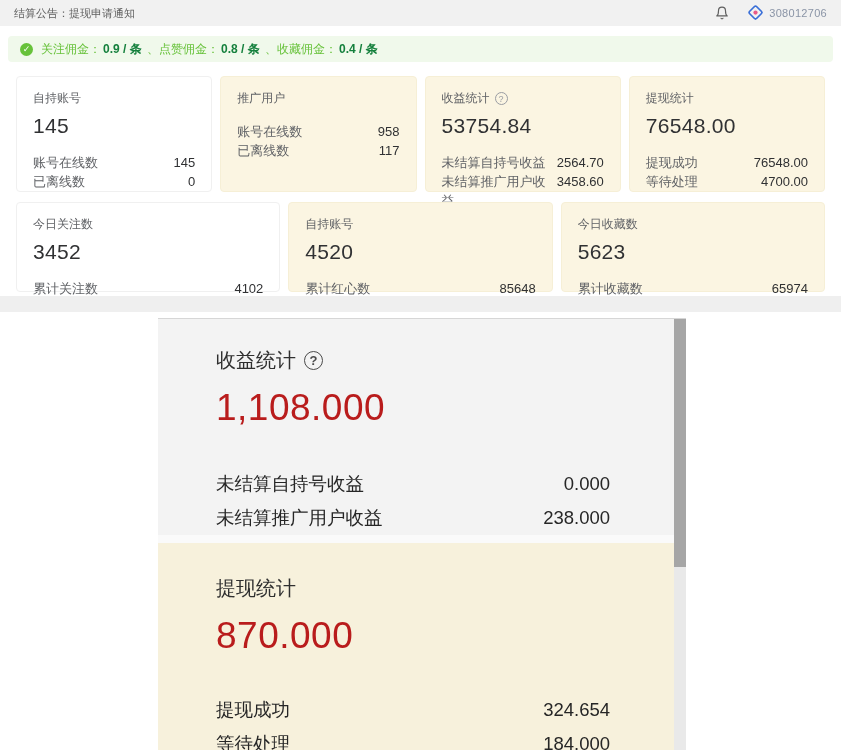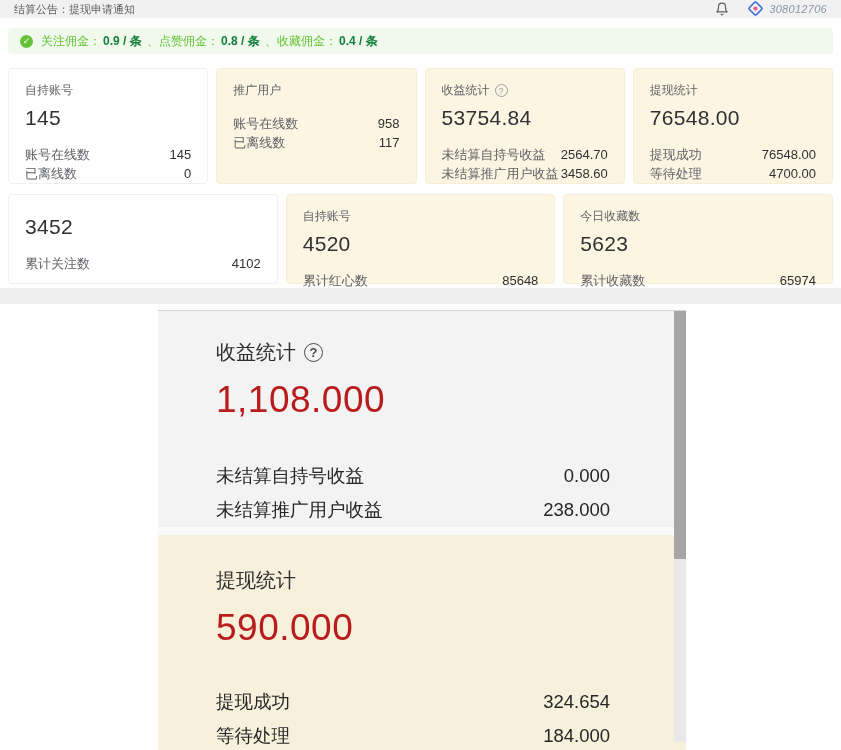--- a/index.html
+++ b/index.html
@@ -1,36 +1,36 @@
 <!DOCTYPE html>
 <html><head>
 <meta charset="utf-8">
 <style>
   * { margin:0; padding:0; box-sizing:border-box; }
   html,body { width:841px; height:750px; overflow:hidden; background:#ffffff;
     font-family:"Liberation Sans","DejaVu Sans",sans-serif; color:#303133; }
 
   
-  .topbar { height:18px; background:#f1f1f1; display:flex; align-items:center;
+  .topbar { height:26px; background:#f1f1f1; display:flex; align-items:center;
     justify-content:space-between; padding:1px 14px; font-size:11px; color:#5f5f5f; }
   .topbar-right { display:flex; align-items:center; gap:18px; }
   .bell { display:inline-flex; }
   .logo-id { display:flex; align-items:center; gap:5px; }
-  .user-id { font-size:11px; color:#8a94a6; letter-spacing:.3px;font-style:italic; }
+  .user-id { font-size:11px; color:#8a94a6; letter-spacing:.3px; }
 
   
   .notice { margin:10px 8px 0 8px; height:26px; background:#f0f9eb; border-radius:4px;
     display:flex; align-items:center; padding:0 12px; font-size:12px; color:#67c23a; }
   .check-badge { width:13px; height:13px; border-radius:50%; background:#67c23a; color:#fff;
     font-size:9px; line-height:13px; text-align:center; margin-right:8px; flex:0 0 auto; }
   .notice b { color:#15803d; font-weight:700; margin:0 2px; }
   .notice .seg { white-space:pre; }
 
   
-  .cards { display:flex; gap:8px; padding:0 8px; margin-top:14px;align-items:flex-end; }
+  .cards { display:flex; gap:8px; padding:0 16px; margin-top:14px;align-items:flex-end; }
   .card { flex:1; background:#ffffff; border:1px solid #f0f0f0; border-radius:4px;
     padding:13px 16px 12px 16px; }
   .card.cream { background:#fbf5e2; border-color:#f6efd6; }
   .row1 .card { height:116px; }
   .row2 { margin-top:10px; }
   .row2 .card { height:90px; }
   .card-title { font-size:12px; color:#606266; display:flex; align-items:center; gap:5px; }
   .card-value { font-size:21px; color:#303133; margin-top:7px; letter-spacing:.3px; }
   .card-rows { margin-top:15px; }
   .row2 .card-rows { }
@@ -157,20 +157,23 @@
       <div class="krow">
           <span>等待处理</span>
           <span class="kv">4700.00</span>
         </div>
     </div>
   </div>
 </div>
 
 <div class="cards row2">
   <div class="card">
+    <div class="card-title">
+        <span>今日关注数</span>
+      </div>
     <div class="card-value">3452</div>
     <div class="card-rows">
       <div class="krow">
           <span>累计关注数</span>
           <span class="kv">4102</span>
         </div>
     </div>
   </div>
   <div class="card cream">
     <div class="card-title">
@@ -215,21 +218,21 @@
       <div class="p-row">
           <span>未结算推广用户收益</span>
           <span>238.000</span>
         </div>
     </div>
   </div>
   <div class="p-card withdraw">
     <div class="p-title">
         <span>提现统计</span>
       </div>
-    <div class="p-big">590.000</div>
+    <div class="p-big">870.000</div>
     <div class="p-rows">
       <div class="p-row">
           <span>提现成功</span>
           <span>324.654</span>
         </div>
       <div class="p-row">
           <span>等待处理</span>
           <span>184.000</span>
         </div>
     </div>

